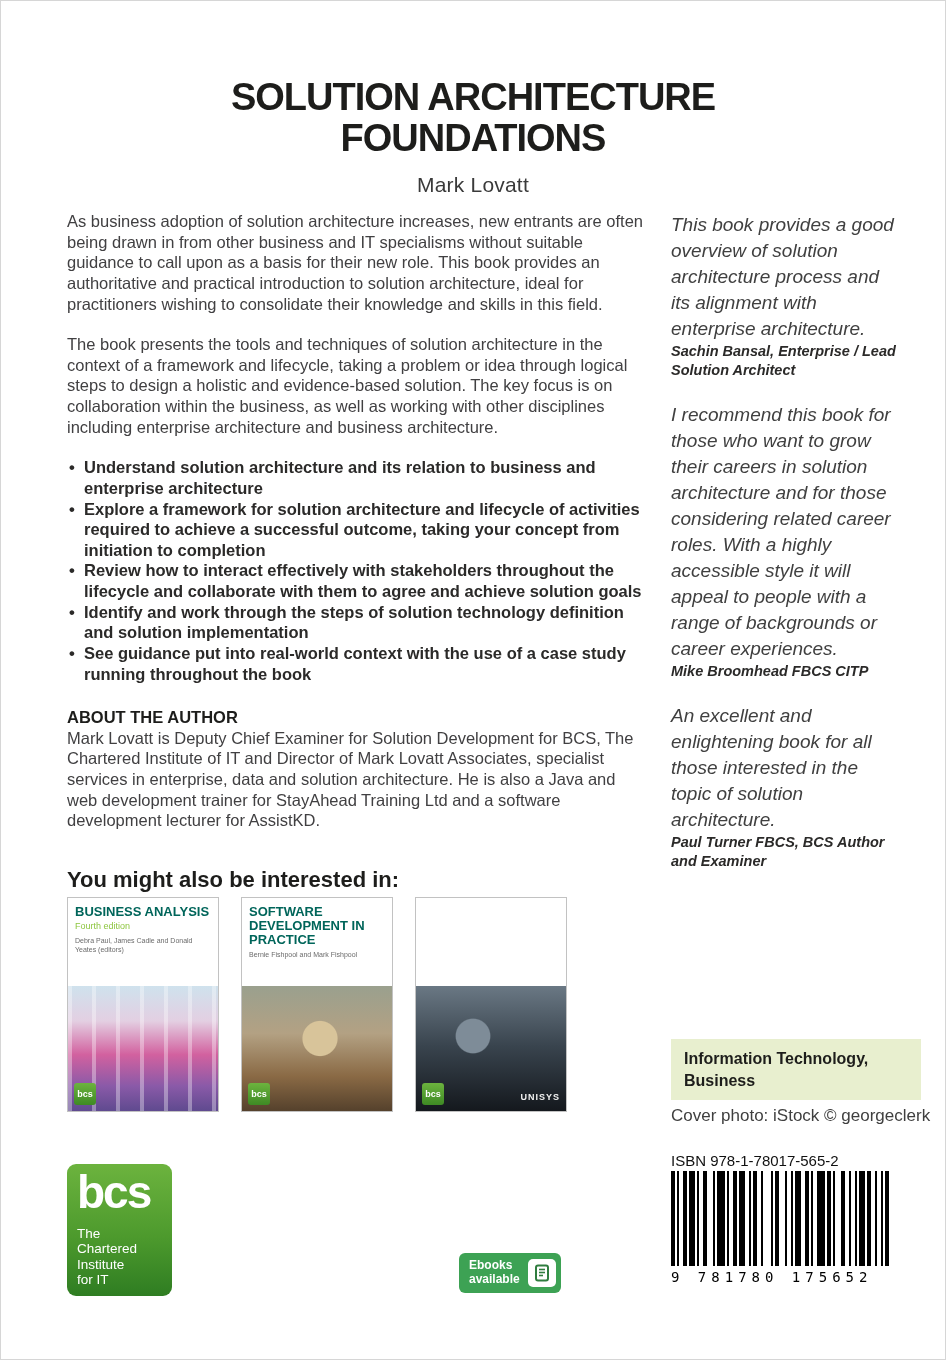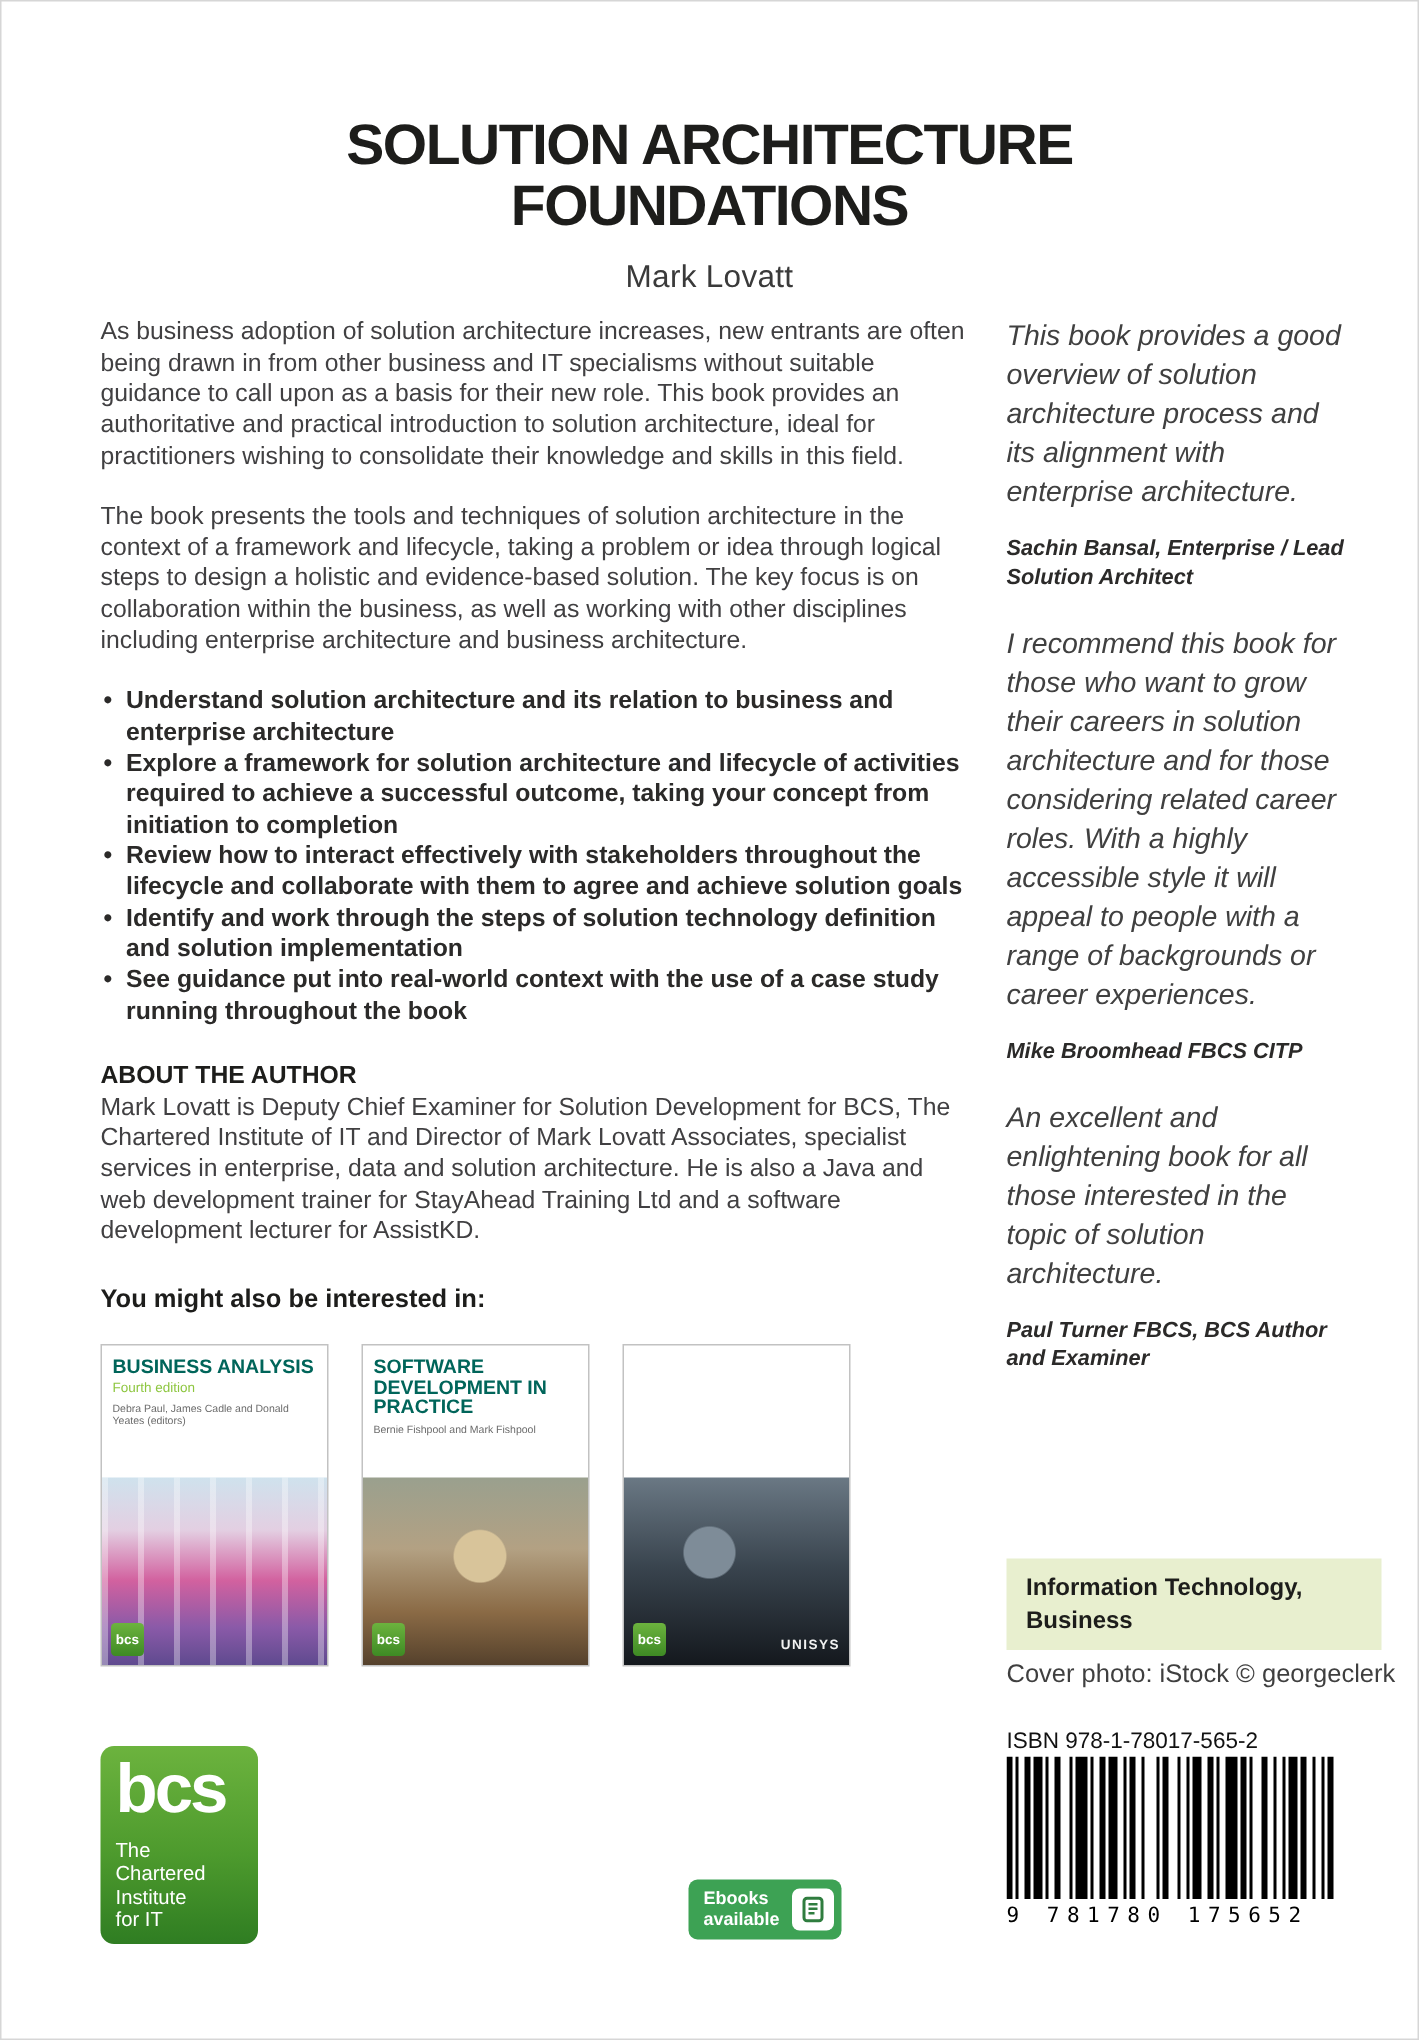--- a/index.html
+++ b/index.html
@@ -27,24 +27,24 @@
   
   .left-col {
     position:absolute; left:66px; top:210px; width:578px;
     font-size:16.5px; line-height:1.25; color:#414042;
   }
   .para { margin-bottom:20px; }
   ul.bullets { list-style:none; margin-top:1px; font-weight:bold; color:#2b2a29; }
   ul.bullets li { position:relative; padding-left:17px; }
   ul.bullets li::before { content:"•"; position:absolute; left:2px; }
   .about-heading { font-weight:bold; color:#1d1d1b; margin-top:23px; }
-  .interested-heading { font-weight:bold; color:#1d1d1b; margin-top:24px; font-size:17px; }
-
-  
-  .books-row { display:flex; gap:22px; margin-top:20px; }
+  .interested-heading { font-weight:bold; color:#1d1d1b; margin-top:35px; font-size:22px; }
+
+  
+  .books-row { display:flex; gap:22px; margin-top:4px; }
   .book-card {
     position:relative; width:152px; height:215px; background:#fff;
     border:1px solid #c2c2c2; overflow:hidden; flex:0 0 auto;
   }
   .book-top { padding:7px 7px 0 7px; height:88px; overflow:hidden; }
   .book-title { font-weight:bold; font-size:13px; line-height:1.05; color:#00655a; letter-spacing:0; }
   .book-edition { font-size:9px; color:#8dc63f; margin-top:2px; }
   .book-subtitle { font-size:7.5px; line-height:1.15; color:#6fae3a; margin-top:3px; }
   .book-authors { font-size:7px; color:#6b6b6b; margin-top:5px; line-height:1.2; }
   .book-photo { position:absolute; left:0; right:0; top:88px; bottom:0; }
@@ -74,21 +74,21 @@
     font-size:9px; font-weight:bold; letter-spacing:1px;
   }
 
   
   .right-col { position:absolute; left:670px; top:211px; width:232px; }
   .quote {
     font-style:italic; font-size:19px; line-height:1.37; color:#404040;
   }
   .quote-attr {
     font-style:italic; font-weight:bold; font-size:14.5px; line-height:1.3;
-    color:#2b2a29; margin-top:15px;
+    color:#2b2a29; margin-top:0;
   }
   .quote-block { margin-bottom:22px; }
 
   
   .category-box {
     position:absolute; left:670px; top:1038px; width:250px; min-height:58px;
     background:#e8efcf; padding:9px 13px;
     font-weight:bold; font-size:16px; line-height:1.35; color:#1d1d1b;
   }
   .cover-credit {

